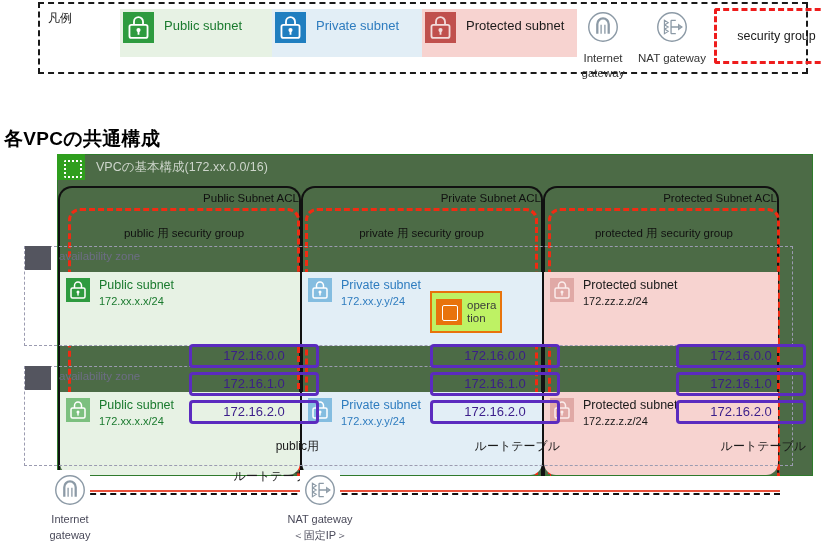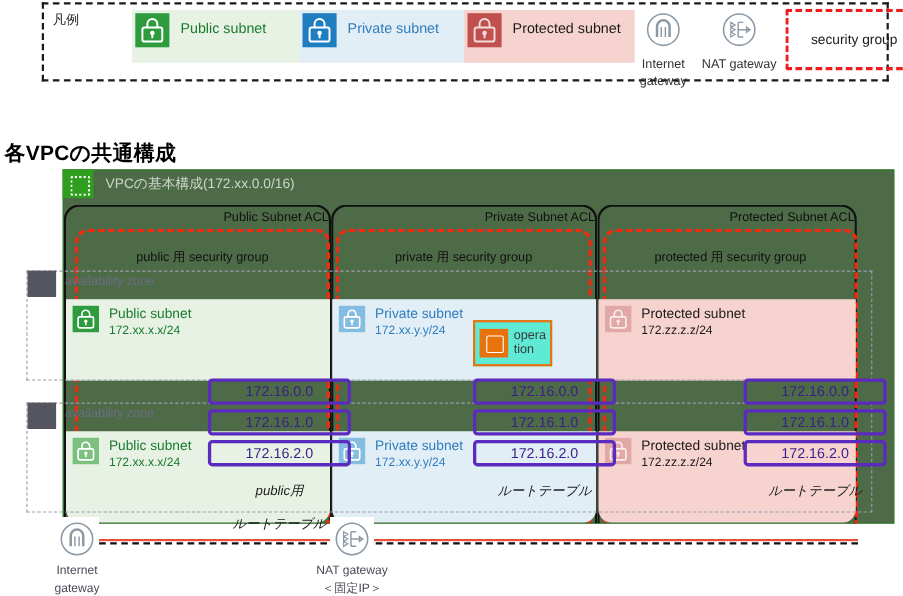--- a/index.html
+++ b/index.html
@@ -156,21 +156,21 @@
   .sn-r1b { left:302px; top:272px; width:240px; height:74px; }
   .sn-r1c { left:544px; top:272px; width:234px; height:74px; }
   
   .sn-r2a { left:60px;  top:392px; width:240px; height:83px; border-radius:0 0 12px 12px;}
   .sn-r2b { left:302px; top:392px; width:240px; height:83px; border-radius:0 0 12px 12px;}
   .sn-r2c { left:544px; top:392px; width:234px; height:83px; border-radius:0 0 12px 12px;}
 
   
   .op-box {
     position:absolute; left:430px; top:291px; width:72px; height:42px;
-    border:2px solid #e8730c; background:#5eead4;
+    border:2px solid #e8730c; background:#bef264;
     display:flex; align-items:center;
   }
   .op-ico {
     width:26px; height:26px; margin-left:4px; background:#e8730c; flex:none;
     position:relative;
   }
   .op-ico::after {
     content:""; position:absolute; left:6px; top:6px; width:14px; height:14px;
     border:1.5px solid #ffffff; border-radius:2px;
   }
@@ -179,23 +179,22 @@
   }
 
   
   .rt { position:absolute; width:130px; }
   .rt-chip {
     border:3px solid #5b2bbf; border-radius:4px; background:transparent;
     text-align:center; font-size:13px; color:#3b1e8a;
     padding:1px 0 2px; margin-bottom:4px; font-weight:500;
   }
   .rt-cap {
-    text-align:center; font-size:12px; color:#1a1a1a; line-height:15px;
+    text-align:right; font-size:12px; color:#1a1a1a; line-height:15px;
     margin-top:15px;
-    font-style:italic;
   }
   .rt-pub  { left:189px; top:344px; }
   .rt-priv { left:430px; top:344px; }
   .rt-prot { left:676px; top:344px; }
 
   
   .bgw { position:absolute; width:84px; text-align:center; }
   .bgw .box { width:40px; height:40px; margin:0 auto; background:#ffffff;
               display:flex; align-items:center; justify-content:center; }
   .bgw .cap { font-size:11px; color:#4a4a5a; line-height:13px; margin-top:3px; }

